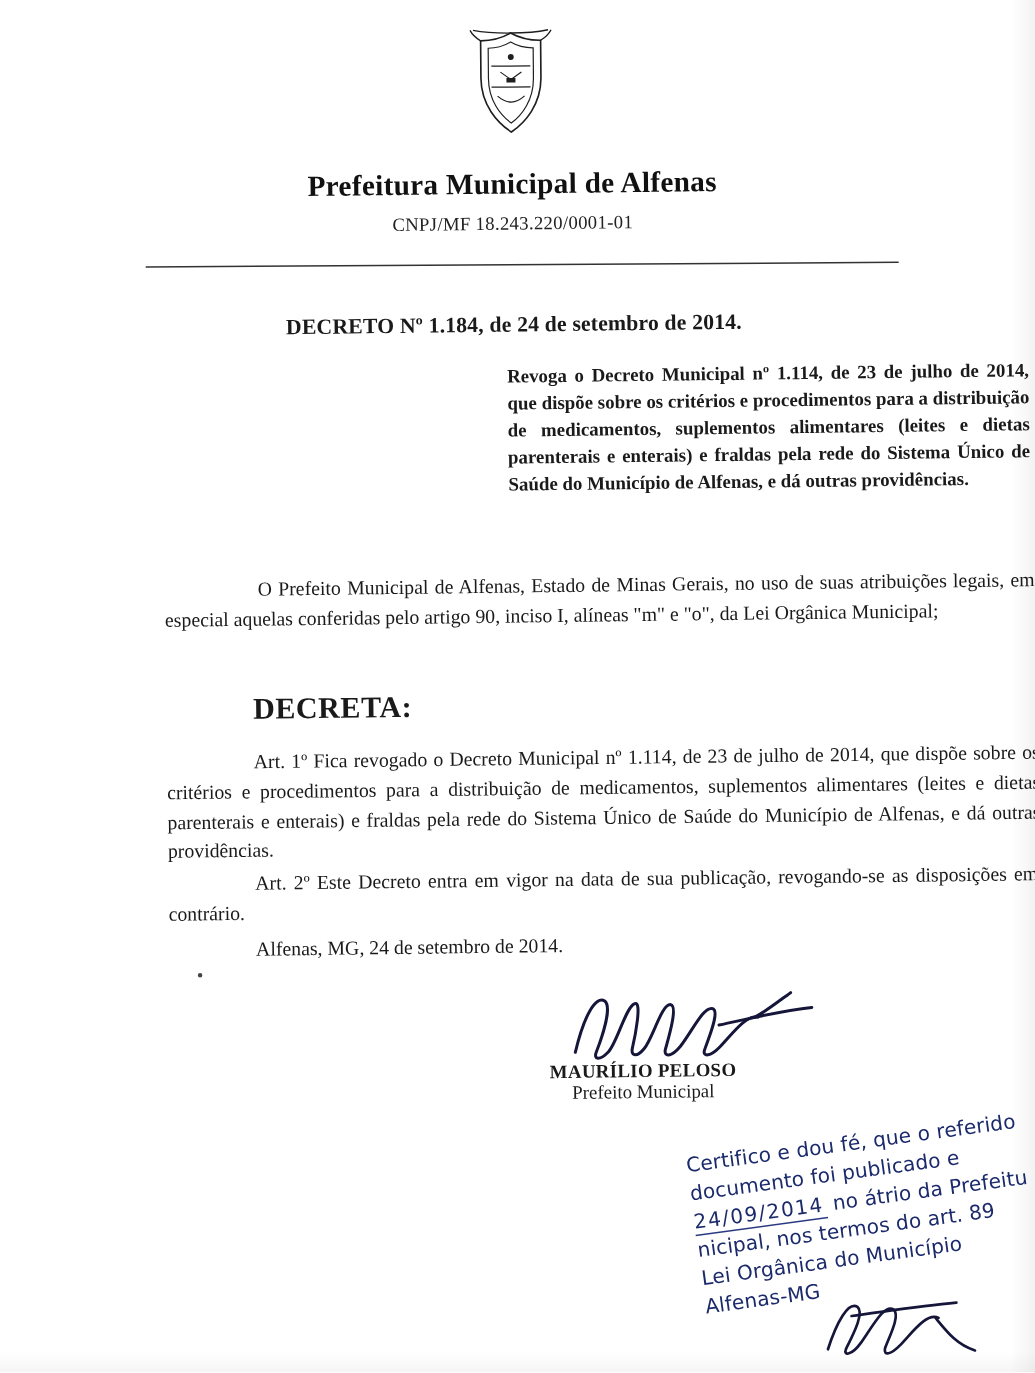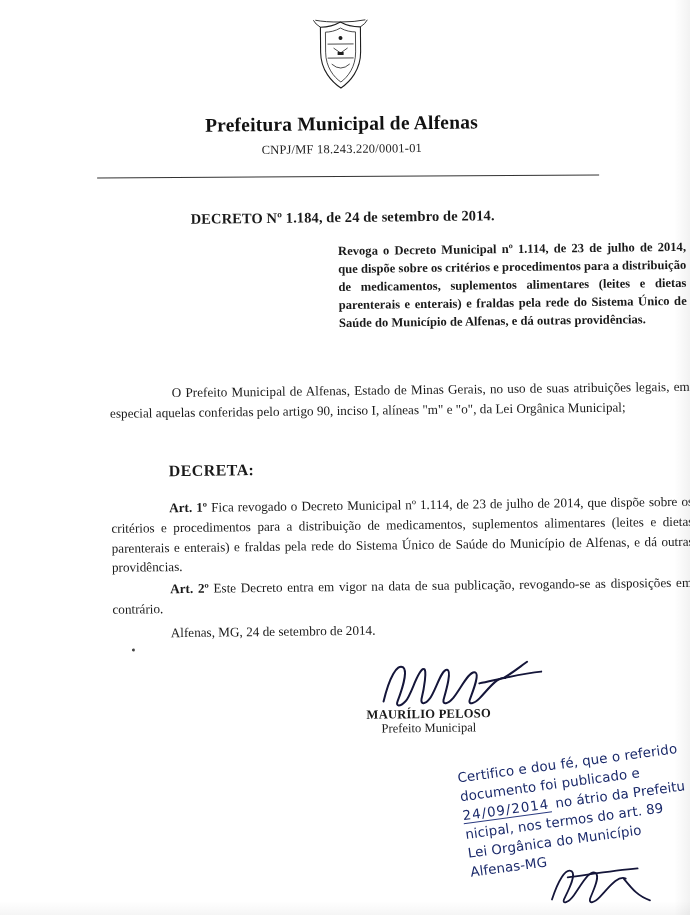--- a/index.html
+++ b/index.html
@@ -99,21 +99,21 @@
     top: 381px;
     width: 580px;
     text-indent: 62px;
   }
 
   .decreta {
     position: absolute;
     left: 168px;
     top: 460px;
     font-weight: bold;
-    font-size: 16px;
+    font-size: 20px;
     letter-spacing: 0.4px;
   }
 
   .p-art1 {
     left: 110px;
     top: 496px;
     width: 582px;
     text-indent: 58px;
   }
 
@@ -124,21 +124,21 @@
     text-indent: 58px;
   }
 
   .p-place {
     left: 168px;
     top: 621px;
     width: 420px;
     text-indent: 0;
   }
 
-  b.art { font-weight: bold; }
+  b.art { font-weight: normal; }
 
   
   .signature-scribble {
     position: absolute;
     left: 372px;
     top: 658px;
     width: 200px;
     height: 55px;
   }
   .signature-scribble svg { width:100%; height:100%; display:block; }

